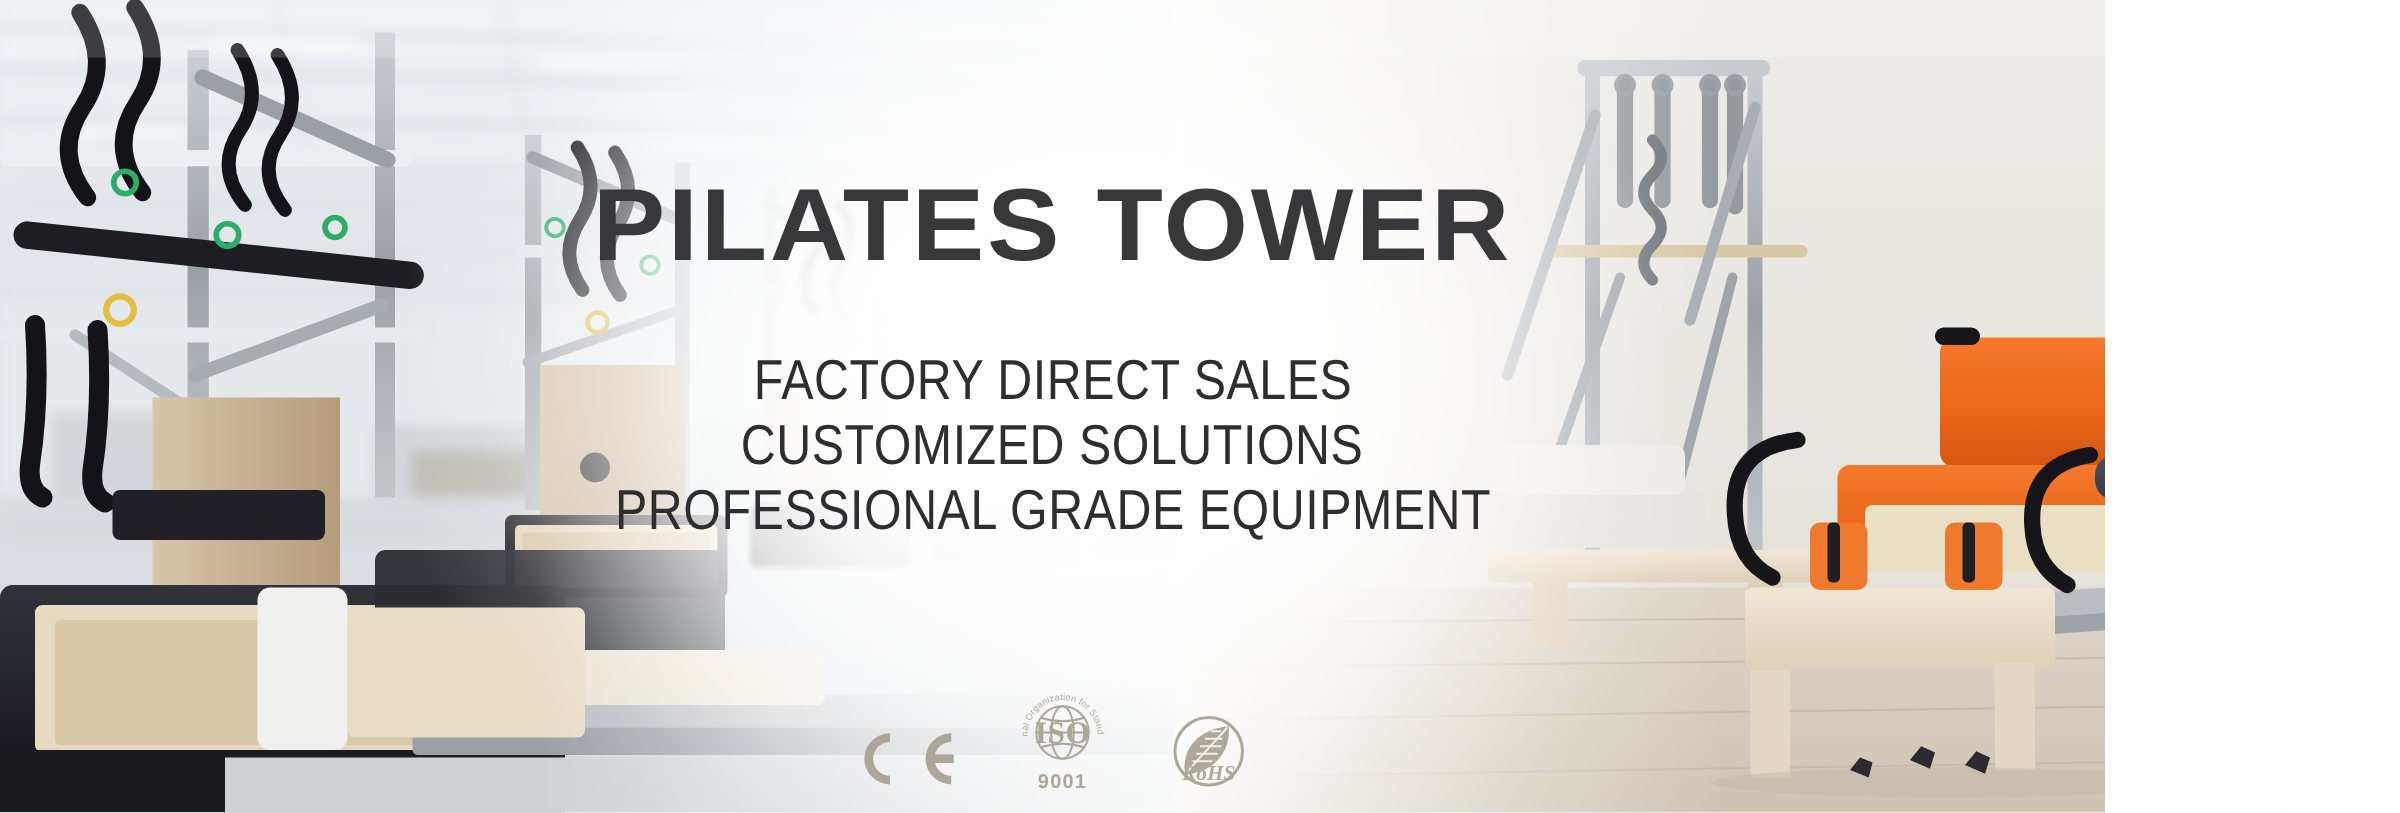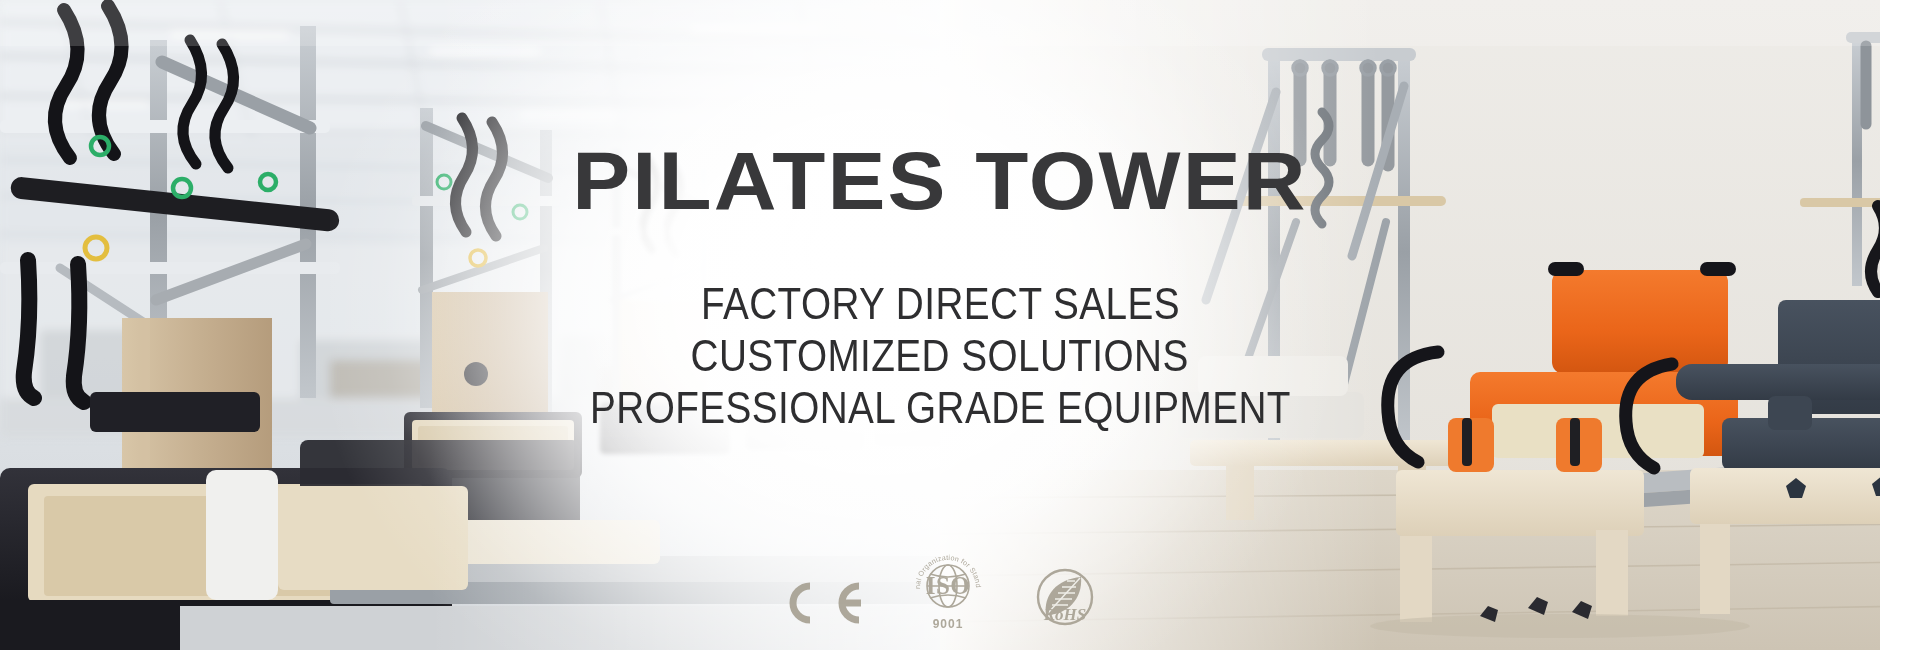--- a/index.html
+++ b/index.html
@@ -1,19 +1,19 @@
 <!DOCTYPE html>
 <html><head>
 <meta charset="utf-8">
 <style>
   * { margin:0; padding:0; box-sizing:border-box; }
   html,body { width:1920px; height:650px; overflow:hidden; background:#fff; }
   body { font-family:"Liberation Sans", sans-serif; }
 
-  .banner { position:relative; width:1880px; height:650px; overflow:hidden; background:#f2f2f0; }
+  .banner { position:relative; width:1684px; height:650px; overflow:hidden; background:#f2f2f0; }
 
   .photo-layer { position:absolute; inset:0; }
   .photo-layer svg { display:block; width:1920px; height:650px; }
 
   
   .haze {
     position:absolute; left:330px; top:-80px; width:1000px; height:810px;
     background:radial-gradient(ellipse 52% 55% at 50% 48%,
         rgba(255,255,255,0.985) 0%,
         rgba(255,255,255,0.96) 32%,
@@ -67,21 +67,21 @@
     position:absolute; left:0; right:0; top:552px;
     display:flex; justify-content:center; align-items:flex-end; gap:44px;
     opacity:0.93;
   }
   .badge { display:block; }
   .badge svg { display:block; }
 
   .iso-wrap { display:flex; flex-direction:column; align-items:center; }
   .iso-num {
     font-family:"Liberation Sans", sans-serif;
-    font-size:12px; font-weight:700; color:#a8a294;
+    font-size:16px; font-weight:700; color:#a8a294;
     letter-spacing:1px; margin-top:1px;
   }
 </style>
 </head>
 <body>
 
 <div class="banner">
 
   <div class="photo-layer">
     <svg viewBox="0 0 1920 650" preserveAspectRatio="none" aria-hidden="true">

